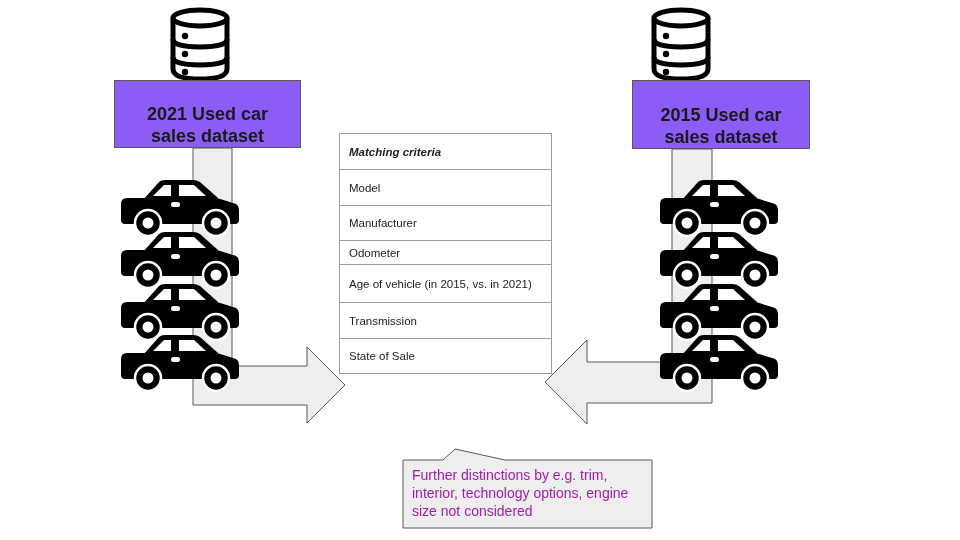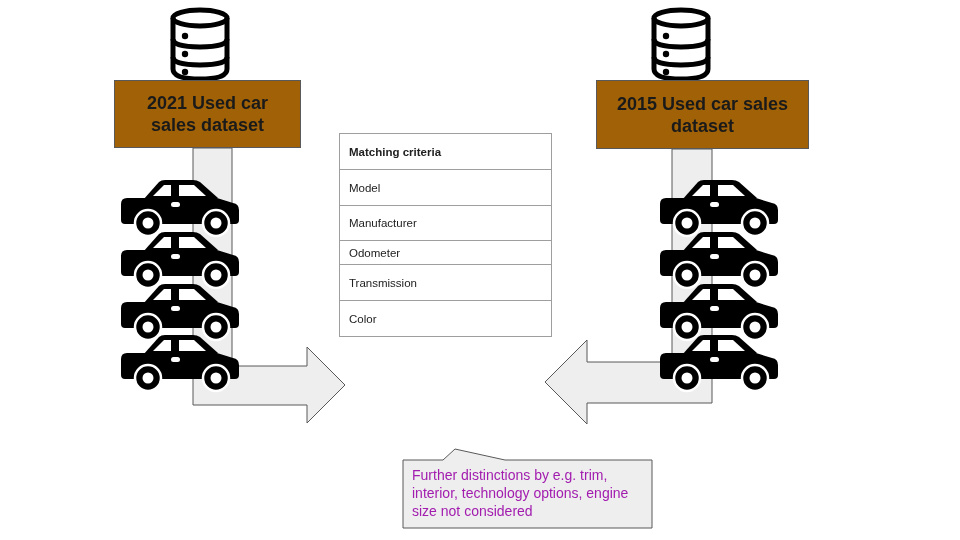--- a/index.html
+++ b/index.html
@@ -1,25 +1,25 @@
 <!DOCTYPE html>
 <html><head>
 <meta charset="utf-8">
 <style>
   html, body { margin:0; padding:0; background:#ffffff; }
   body { width:960px; height:540px; position:relative; overflow:hidden; font-family:"Liberation Sans", sans-serif; }
   svg#canvas { position:absolute; left:0; top:0; }
-  .dsbox { position:absolute; background:#a16207; border:1px solid #595959; box-sizing:border-box;
-           display:flex; align-items:center; justify-content:center; text-align:center;
+  .dsbox { position:absolute; background:#8b5cf6; border:1px solid #595959; box-sizing:border-box;
+           display:flex; align-items:flex-end; justify-content:center; text-align:center;
            font-weight:bold; font-size:18px; line-height:22px; color:#1a1a1a; padding:0 8px; }
   #box-left { left:114px; top:80px; width:187px; height:68px; }
-  #box-right { left:596px; top:80px; width:213px; height:69px; }
+  #box-right { left:632px; top:80px; width:178px; height:69px; }
   table.criteria { position:absolute; left:339px; top:133px; width:213px; border-collapse:collapse; background:#fff; }
   table.criteria td { border:1px solid #9e9e9e; font-size:11.5px; color:#222; padding:0 0 0 9px; height:34px; box-sizing:border-box; }
-  table.criteria td.hdr { font-weight:bold; }
+  table.criteria td.hdr { font-weight:bold;font-style:italic; }
   .callout-text { position:absolute; left:412px; top:466px; width:236px; font-size:14px; line-height:18px; color:#a21caf; }
 </style>
 </head>
 <body>
 
 <svg id="canvas" width="960" height="540" viewBox="0 0 960 540">
 
   <path d="M193,148 L232,148 L232,366 L307,366 L307,347 L345,385 L307,423 L307,405 L193,405 Z" fill="#eeeeee" stroke="#595959" stroke-width="1"></path>
 
   <path d="M672,149 L712,149 L712,403 L587,403 L587,424 L545,382 L587,340 L587,362 L672,362 Z" fill="#eeeeee" stroke="#595959" stroke-width="1"></path>
@@ -83,21 +83,24 @@
   <tr>
         <td style="height:36px">Model</td>
       </tr>
   <tr>
         <td style="height:35px">Manufacturer</td>
       </tr>
   <tr>
         <td style="height:24px">Odometer</td>
       </tr>
   <tr>
+        <td style="height:38px">Age of vehicle (in 2015, vs. in 2021)</td>
+      </tr>
+  <tr>
         <td style="height:36px">Transmission</td>
       </tr>
   <tr>
-        <td style="height:36px">Color</td>
+        <td style="height:35px">State of Sale</td>
       </tr>
 </tbody>
   </table>
 
 <div class="callout-text">Further distinctions by e.g. trim, interior, technology options, engine size not considered</div>
 
 </body></html>

